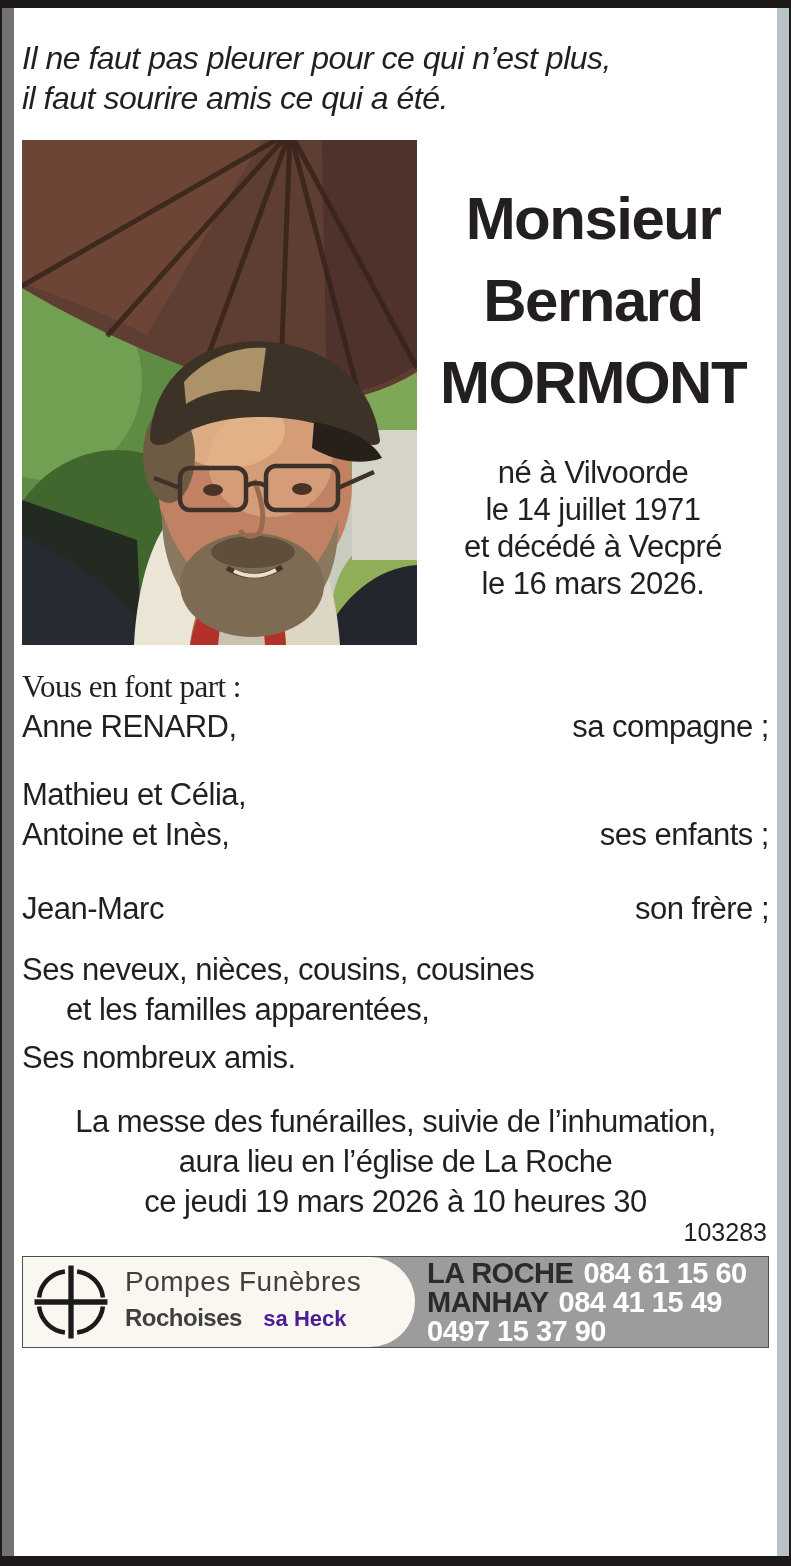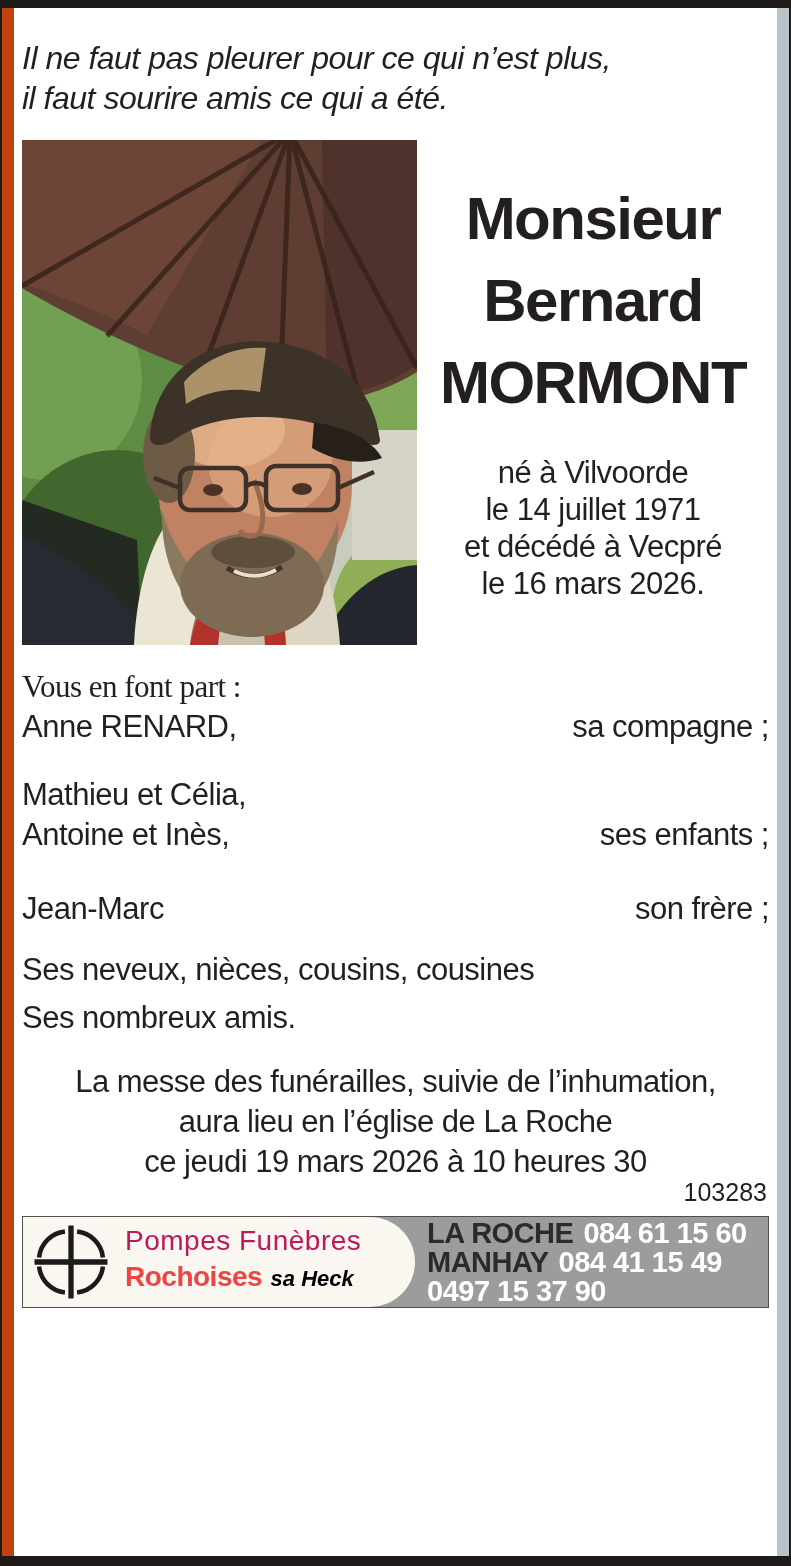--- a/index.html
+++ b/index.html
@@ -13,21 +13,21 @@
     width: 791px;
     height: 1566px;
     border-style: solid;
     border-color: #1d1a19;
     border-width: 8px 2px 10px 2px;
     background: #ffffff;
   }
   .strips {
     width: 100%;
     height: 100%;
-    border-left: 12px solid #c2410c;
+    border-left: 12px solid #737373;
     border-right: 12px solid #b8c3c8;
     padding: 0 8px;
     overflow: hidden;
     background: #ffffff;
   }
   
   .quote {
     margin-top: 30px;
     font-style: italic;
     font-size: 32px;
@@ -100,36 +100,35 @@
     border-radius: 0 46px 46px 0;
     display: flex;
     align-items: center;
     padding-left: 10px;
   }
   .logo { width: 76px; height: 76px; flex: none; }
   .fh-names { margin-left: 16px; white-space: nowrap; }
   .fh-line1 {
     font-size: 28px;
     line-height: 34px;
-    color: #be185d;
+    color: #404040;
     letter-spacing: 0.5px;
   }
   .fh-line2 { line-height: 38px; }
   .fh-main {
-    font-size: 28px;
+    font-size: 24px;
     font-weight: bold;
-    color: #ef4444;
+    color: #404040;
     letter-spacing: -0.5px;
   }
   .fh-suffix {
     font-size: 22px;
     font-weight: bold;
-    color: #000000;
-    margin-left: 4px;
-    font-style: italic;
+    color: #4c1d95;
+    margin-left: 17px;
   }
   .footer-right {
     position: absolute;
     left: 404px; top: 2px;
     white-space: nowrap;
   }
   .contact-line {
     font-size: 29px;
     font-weight: bold;
     line-height: 29px;
@@ -245,20 +244,21 @@
 
       <div class="rel-group-3">
         <div class="row split">
           <span>Jean-Marc</span>
           <span>son frère ;</span>
         </div>
       </div>
 
       <div class="family-block">
         <div class="row">Ses neveux, nièces, cousins, cousines</div>
+        <div class="row indent">et les familles apparentées,</div>
       </div>
       <div class="row friends">Ses nombreux amis.</div>
 
 
       <div class="centered ceremony">
         <div class="row">La messe des funérailles, suivie de l’inhumation,</div>
         <div class="row">aura lieu en l’église de La Roche</div>
         <div class="row bold-line">ce jeudi 19 mars 2026 à 10 heures 30</div>
       </div>
 

